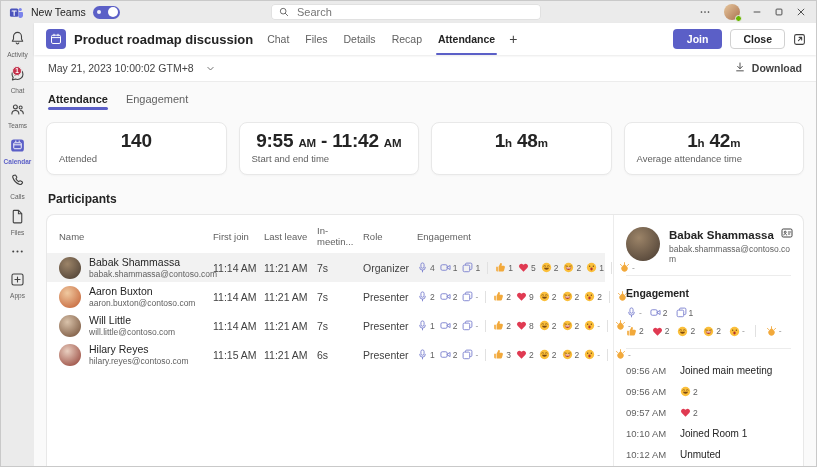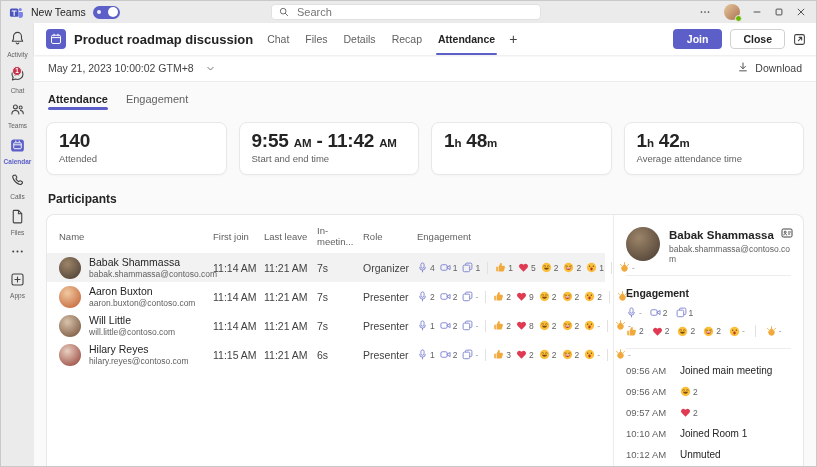--- a/index.html
+++ b/index.html
@@ -48,32 +48,32 @@
   .add-tab{font-size:14px;color:#424242;margin-left:14px;cursor:pointer;line-height:1;}
   .mh-right{margin-left:auto;display:flex;align-items:center;gap:8px;}
   .join-btn{background:#5b5fc7;color:#fff;font-size:10.5px;font-weight:600;padding:4px 14px;border-radius:4px;border:none;cursor:pointer;font-family:inherit;}
   .close-btn{background:#fff;color:#242424;font-size:10.5px;font-weight:600;padding:3px 12px;border-radius:4px;border:1px solid #d1d1d1;cursor:pointer;font-family:inherit;}
   .popout{color:#424242;display:flex;cursor:pointer;}
   .popout svg{width:13px;height:13px;}
 
   .date-bar{height:27px;display:flex;align-items:center;padding:0 14px;background:#fff;border-bottom:1px solid #ececec;position:relative;z-index:2;}
   .date-sel{display:flex;align-items:center;gap:12px;font-size:10.5px;color:#424242;cursor:pointer;}
   .date-sel svg{width:9px;height:9px;color:#616161;}
-  .download{margin-left:auto;display:flex;align-items:flex-start;gap:7px;font-size:10.5px;color:#424242;cursor:pointer;}
+  .download{margin-left:auto;display:flex;align-items:flex-start;gap:7px;font-size:10.5px;color:#424242;cursor:pointer;font-weight:bold;}
   .download svg{width:10px;height:10px;}
 
   .content{flex:1;background:#fafafa;padding:9px 12px 0;display:flex;flex-direction:column;min-height:0;}
   .r-tabs{display:flex;gap:18px;margin:2px 0 12px 2px;}
   .r-tab{font-size:11px;color:#616161;cursor:pointer;position:relative;padding-bottom:5px;}
   .r-tab.active{color:#242424;font-weight:700;}
   .r-tab.active::after{content:"";position:absolute;left:0;right:0;bottom:0;height:3px;border-radius:2px;background:#5b5fc7;}
 
   .cards{display:flex;gap:12px;margin-bottom:17px;}
   .card{flex:1;background:#fff;border:1px solid #e8e8e8;border-radius:8px;padding:7px 12px;height:53px;box-shadow:0 1px 2px rgba(0,0,0,.03);}
-  .card-value{font-size:19px;font-weight:700;letter-spacing:-.2px;line-height:1.15;white-space:nowrap;}
+  .card-value{font-size:19px;font-weight:700;letter-spacing:-.2px;line-height:1.15;white-space:nowrap;text-align:center;}
   .card-value .sm{font-size:11.5px;font-weight:700;}
   .card-label{font-size:9.5px;color:#616161;margin-top:1px;}
 
   .p-title{font-size:12px;font-weight:700;margin:0 0 8px 2px;}
   .panel{flex:1;min-height:0;background:#fff;border:1px solid #e8e8e8;border-bottom:none;border-radius:8px 8px 0 0;display:flex;overflow:hidden;gap:8px;}
   .table-area{flex:1;min-width:0;padding-top:4px;}
   .t-grid{display:grid;grid-template-columns:150px 47px 49px 42px 50px 1fr;column-gap:4px;align-items:center;}
   .t-head{padding:6px 10px 6px 12px;font-size:9.5px;color:#616161;}
   .p-row{height:29px;padding:0 10px 0 12px;font-size:10.5px;color:#424242;cursor:pointer;}
   .p-row.selected{background:#f2f2f2;}

